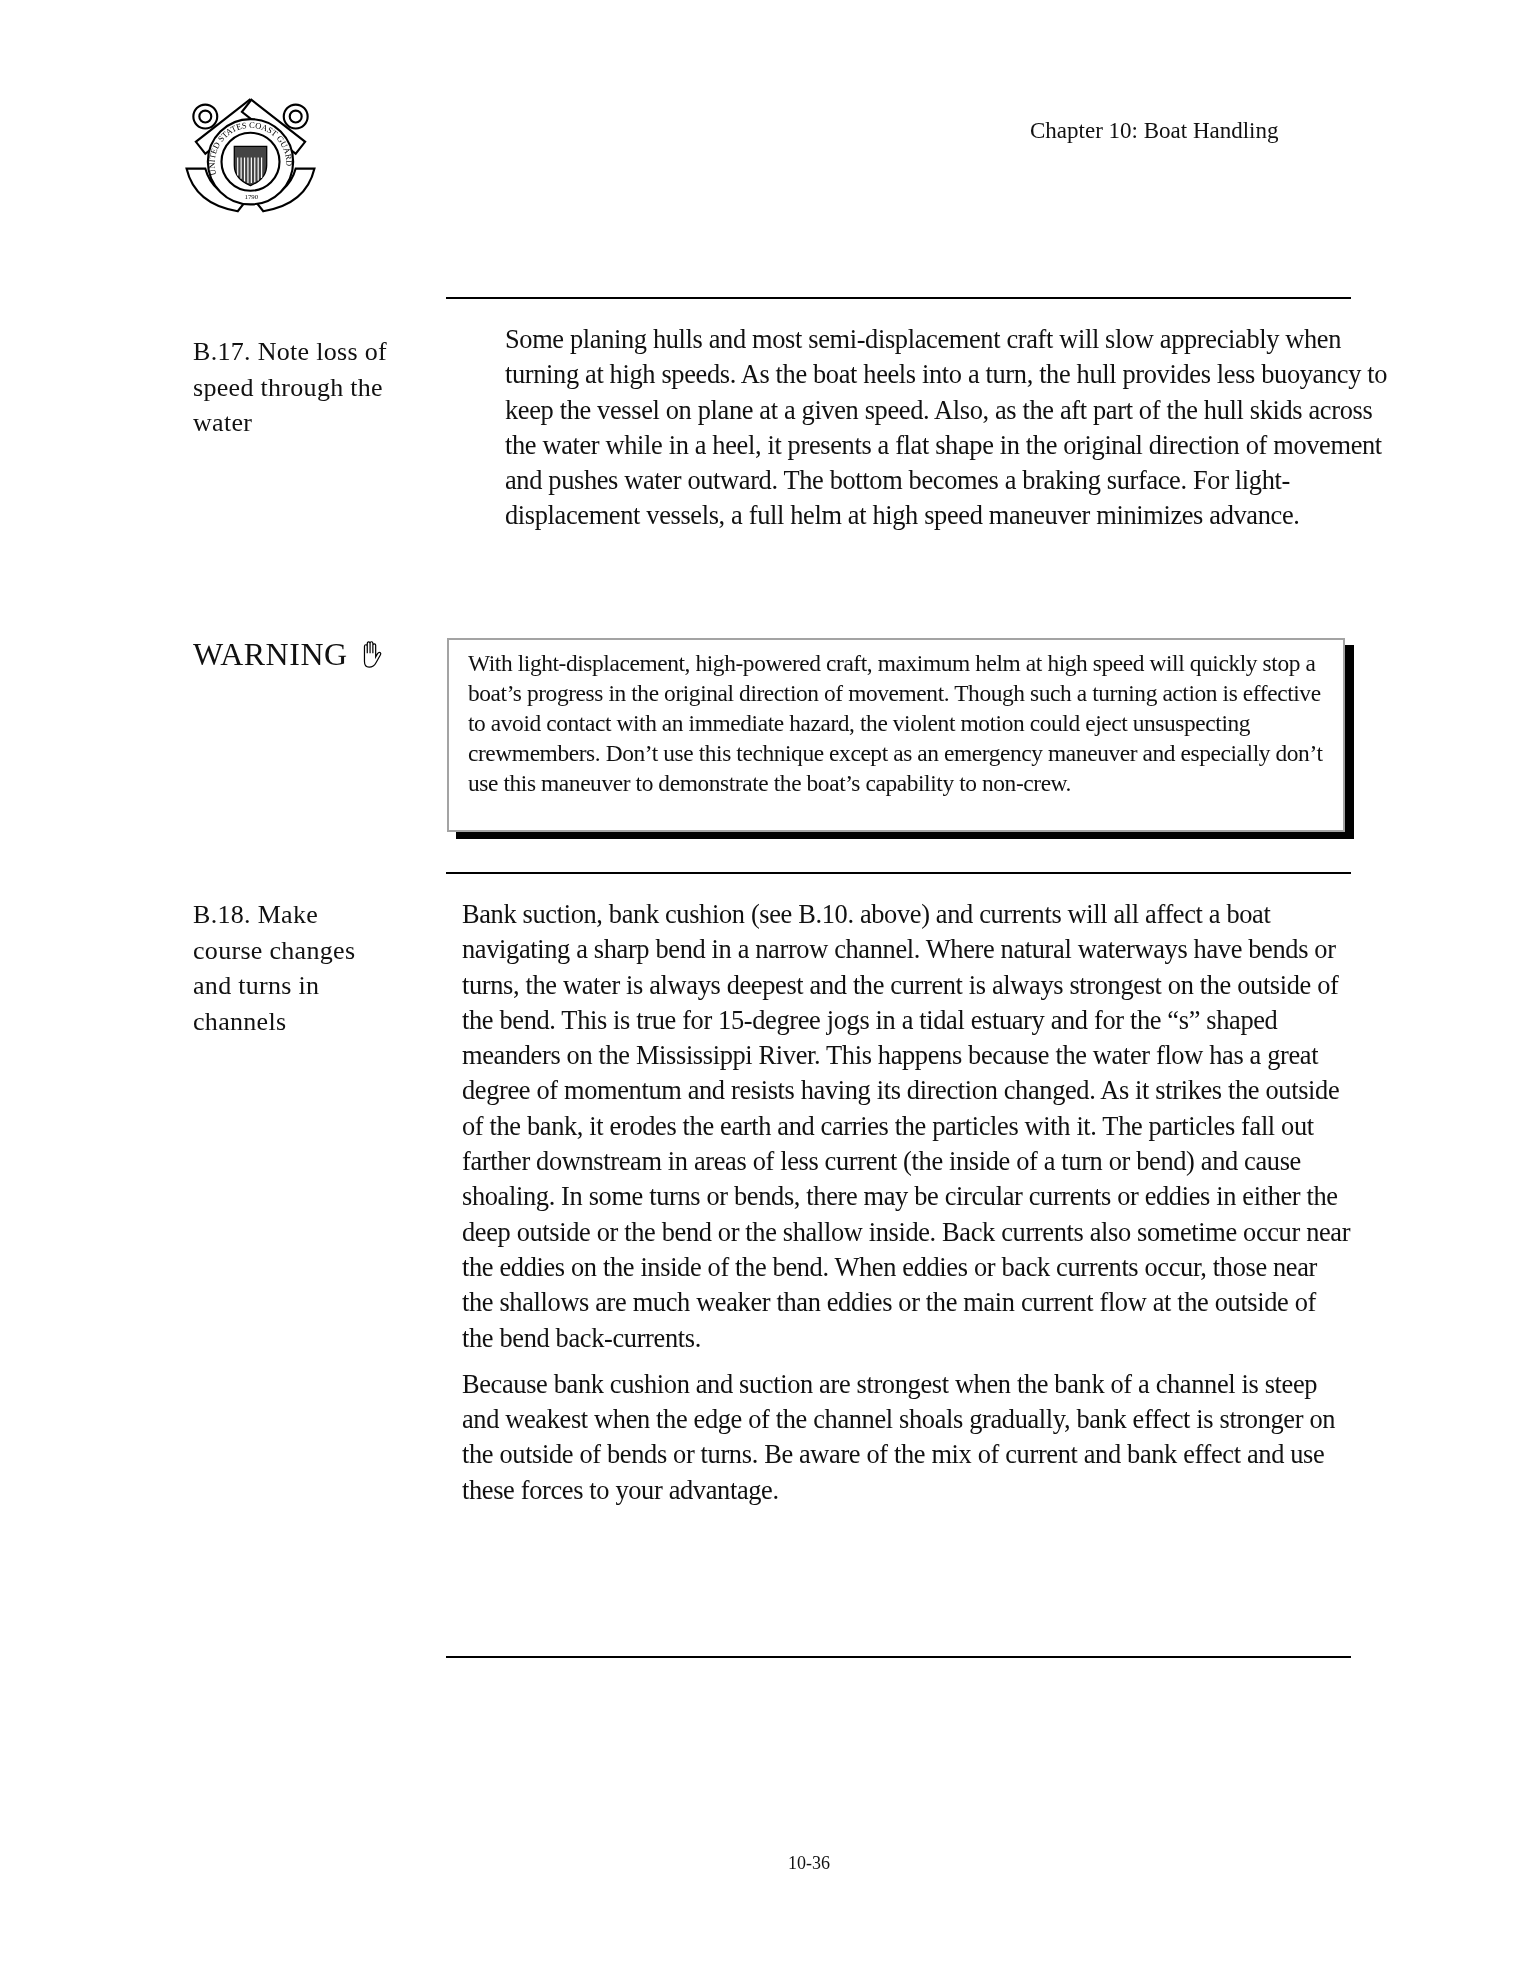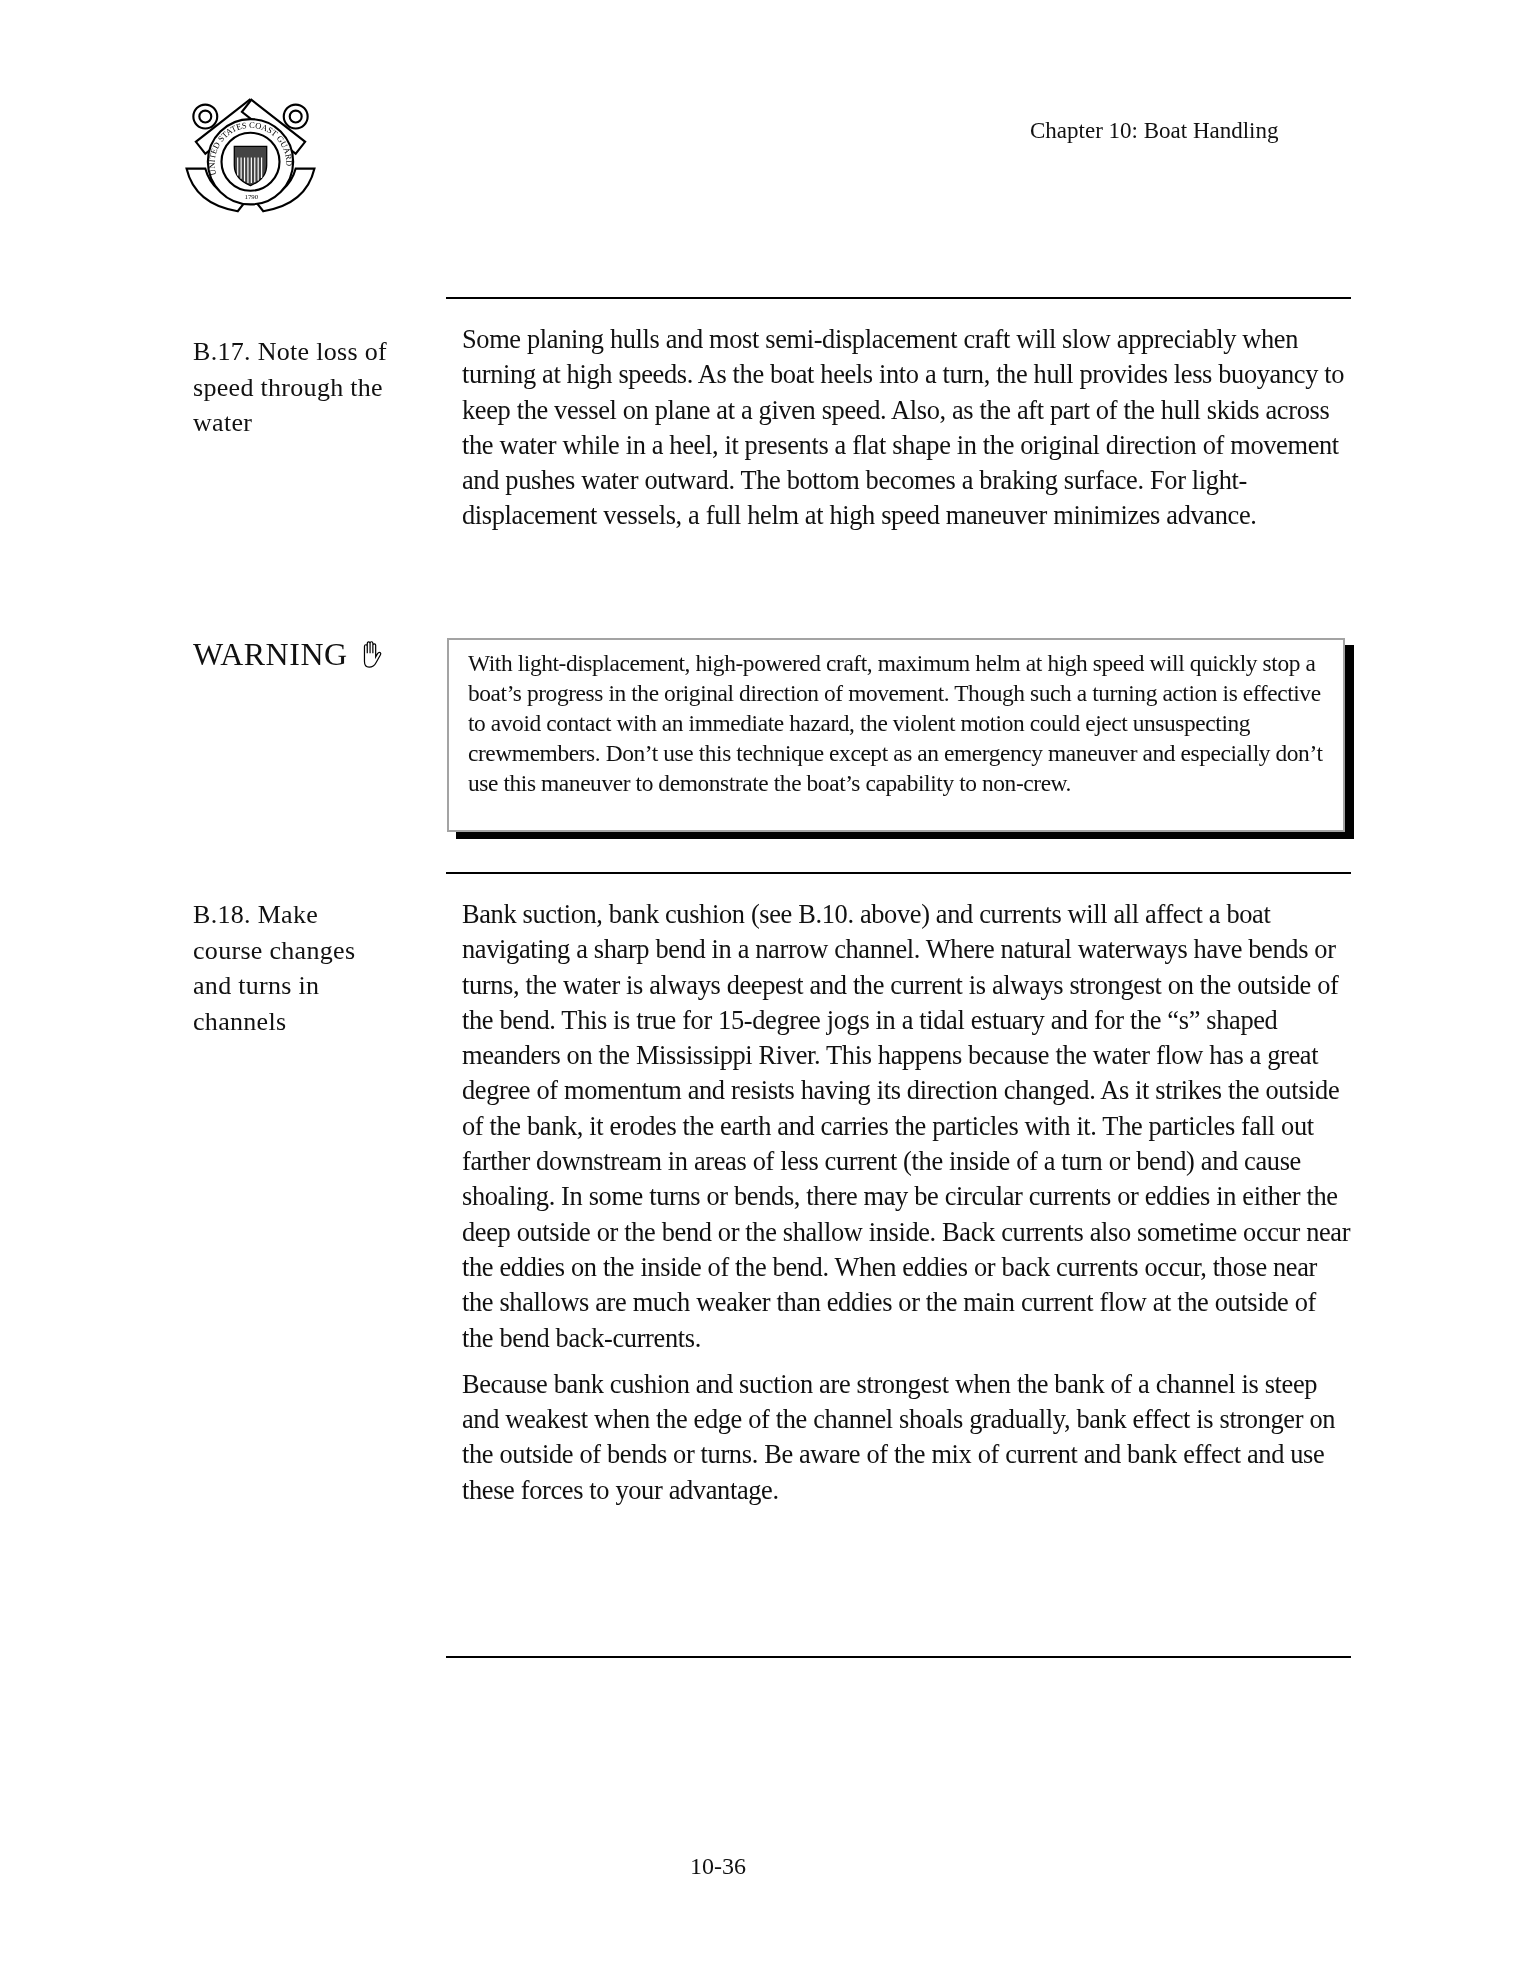--- a/index.html
+++ b/index.html
@@ -14,21 +14,21 @@
   .body-text { position: absolute; left: 462px; width: 890px; font-size: 26.4px; line-height: 35.3px;
                letter-spacing: -0.35px; }
   .body-text p { margin: 0; }
   .warning-label { position: absolute; left: 193px; top: 636px; font-size: 32px; letter-spacing: 0.5px;
                    display: flex; align-items: center; gap: 10px; text-align: center; }
   .warning-label .hand { width: 26px; height: 28px; }
   .warning-shadow { position: absolute; left: 456px; top: 645px; width: 898px; height: 194px; background: #000; }
   .warning-box { position: absolute; left: 447px; top: 638px; width: 898px; height: 194px;
                  border: 2px solid #a3a3a3; background: #fff; box-sizing: border-box; padding: 9px 14px 0 19px;
                  font-size: 23.4px; line-height: 29.9px; letter-spacing: -0.4px; }
-  .page-number { position: absolute; left: 690px; top: 1853px; width: 140px; text-align: left; font-size: 24px; }
+  .page-number { position: absolute; left: 690px; top: 1853px; width: 140px; text-align: right; font-size: 18px; }
 </style>
 </head>
 <body>
 
 <div class="logo">
   <svg viewBox="0 0 170 150" width="145" height="135">
 
     <g fill="#fff" stroke="#000" stroke-width="2.5">
       <rect x="18" y="30" width="80" height="18" transform="rotate(-38 58 39)"></rect>
       <rect x="72" y="30" width="80" height="18" transform="rotate(38 112 39)"></rect>
@@ -65,21 +65,21 @@
 <div class="running-head">Chapter 10:  Boat Handling</div>
 
 <div class="rule" style="top:297px;"></div>
 
 <div class="side-head" style="top:322px;margin-top:12px;">
   <div>B.17.  Note loss of</div>
   <div>speed through the</div>
   <div>water</div>
 </div>
 
-<div class="body-text" style="top:322px;">
+<div class="body-text" style="top:322px;margin-left:43px;">
   <p>Some planing hulls and most semi-displacement craft will slow appreciably when turning at high speeds. As the boat heels into a turn, the hull provides less buoyancy to keep the vessel on plane at a given speed. Also, as the aft part of the hull skids across the water while in a heel, it presents a flat shape in the original direction of movement and pushes water outward. The bottom becomes a braking surface. For light-displacement vessels, a full helm at high speed maneuver minimizes advance.</p>
 </div>
 
 <div class="warning-label">
   <span>WARNING</span>
   <svg class="hand" viewBox="0 0 26 30">
     <path d="M6 16 L6 6 Q6 4 7.5 4 Q9 4 9 6 L9 13 L9 3 Q9 1 10.5 1 Q12 1 12 3 L12 13 L12 2.5 Q12 0.8 13.5 0.8 Q15 0.8 15 2.5 L15 13 L15 4.5 Q15 3 16.5 3 Q18 3 18 4.5 L18 17 L20 13.5 Q21.5 11.5 23 12.5 Q24 13.5 23 15 L18.5 23 Q16 28 11 28 Q6 28 6 22 Z" fill="#fff" stroke="#000" stroke-width="1.3"></path>
   </svg>
 </div>
 

